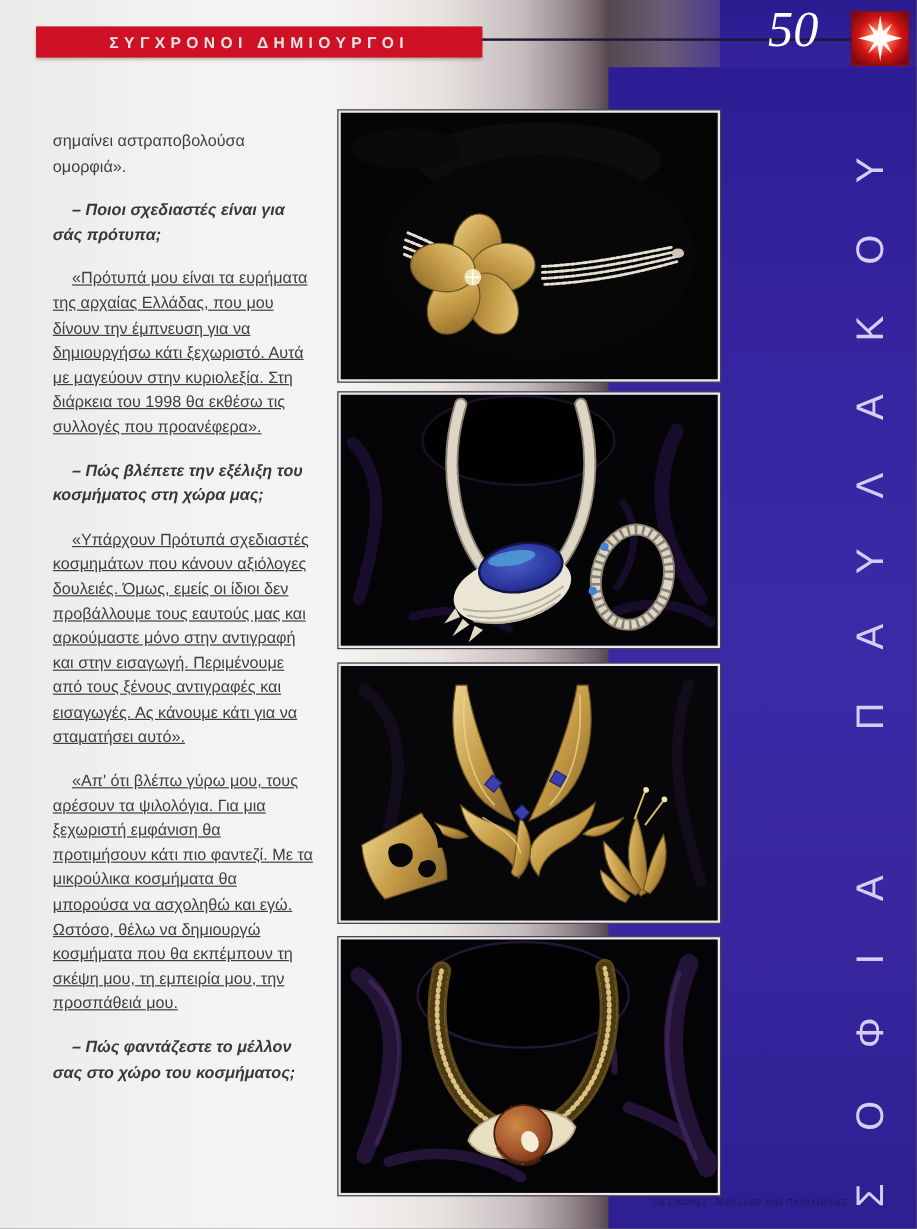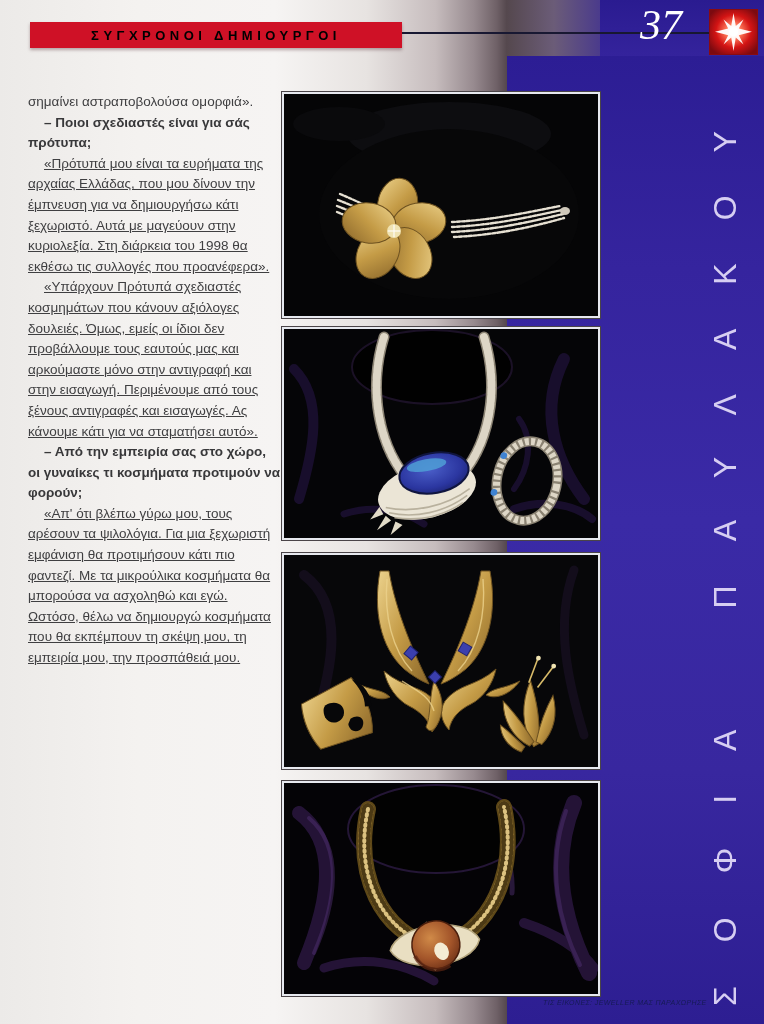--- a/index.html
+++ b/index.html
@@ -14,35 +14,35 @@
   .blue-panel{position:absolute;left:507px;top:55px;width:257px;height:969px;
     background:linear-gradient(180deg,#2c1d94 0%,#35249e 22%,#3a2aa6 48%,#38279f 74%,#2d1e92 100%);}
   .blue-header{position:absolute;left:600px;top:0;width:164px;height:56px;
     background:linear-gradient(180deg,#2a1b90,#34239c);}
   .header-transition{position:absolute;left:507px;top:0;width:94px;height:56px;
     background:linear-gradient(90deg,#55484e,#6b5c78,#4a3a8c);}
   
   .rule-line{position:absolute;left:398px;top:32px;width:314px;height:2px;background:#181832;}
   .title-bar{position:absolute;left:30px;top:22px;width:372px;height:26px;background:#cf1126;
     box-shadow:0 2px 3px rgba(70,25,35,.35);display:flex;align-items:center;justify-content:center;}
-  .title-bar span{color:#000000;font-size:13px;font-weight:700;letter-spacing:4.5px;white-space:nowrap;}
+  .title-bar span{color:#e5e5e5;font-size:13px;font-weight:700;letter-spacing:4.5px;white-space:nowrap;}
   .page-number{position:absolute;left:640px;top:4px;width:60px;color:#fff;
     font-family:"Liberation Serif","DejaVu Serif",serif;font-style:italic;font-size:42px;line-height:1;z-index:3;}
   .red-box{position:absolute;left:709px;top:9px;width:49px;height:46px;z-index:2;}
   
   .vertical-name{
     position:absolute;left:698px;top:1012px;width:932px;height:54px;
     transform:rotate(-90deg);transform-origin:0 0;
     line-height:54px;padding-left:6px;white-space:nowrap;
     color:#d6cef2;font-size:32px;font-weight:400;letter-spacing:44px;word-spacing:26px;}
   
   .article{position:absolute;left:28px;top:92px;width:252px;color:#3f3f41;
     font-size:13.5px;line-height:20.6px;}
-  .article p{margin:0;}
-  .article p.question{font-weight:700;color:#38383a;text-indent:16px;}
+  .article p{margin:16px;}
+  .article p.question{font-weight:700;font-style:italic;color:#38383a;text-indent:16px;}
   .article p.answer{text-indent:16px;text-decoration:underline;}
   .article p.first{text-indent:0;}
   .end-marker{display:inline-block;width:9px;height:9px;background:#cc1122;margin-left:14px;}
   
   .photo{position:absolute;left:282px;width:314px;margin:0;padding:0;
     border:2px solid #e7e9ef;box-shadow:0 0 0 1px #4a4448, inset 0 0 0 1px #222;
     background:#060608;z-index:2;}
   .photo svg{display:block;}
   .photo1{top:92px;height:222px;}
   .photo2{top:327px;height:209px;}
@@ -86,42 +86,43 @@
 
   <div class="blue-panel"></div>
   <div class="header-transition"></div>
   <div class="blue-header"></div>
   <div class="rule-line"></div>
 
   <div class="title-bar">
     <span>ΣΥΓΧΡΟΝΟΙ ΔΗΜΙΟΥΡΓΟΙ</span>
   </div>
 
-  <div class="page-number">37</div>
+  <div class="page-number">50</div>
 
   <div class="red-box">
     <svg viewBox="0 0 49 46" width="49" height="46">
       <rect x="0" y="0" width="49" height="46" fill="#8a0b10"></rect>
       <rect x="1" y="1" width="47" height="44" fill="url(#redGlow)"></rect>
       <path fill="#ffffff" opacity=".95" d="M24.5,4 L26.8,17 L34.5,10.5 L29.8,19.4 L43,22.8 L29.8,26.2 L34.5,35.5 L26.8,28.5 L24.5,42 L22.2,28.5 L14.5,35.5 L19.2,26.2 L6,22.8 L19.2,19.4 L14.5,10.5 L22.2,17 Z"></path>
       <circle cx="24.5" cy="22.8" r="4.6" fill="#ffffff"></circle>
     </svg>
   </div>
 
   <div class="vertical-name">
     <span>ΣΟΦΙΑ ΠΑΥΛΑΚΟΥ</span>
   </div>
 
   <div class="article" id="article">
       <p class="first">σημαίνει αστραποβολούσα ομορφιά».</p>
       <p class="question">– Ποιοι σχεδιαστές είναι για σάς πρότυπα;</p>
       <p class="answer">«Πρότυπά μου είναι τα ευρήματα της αρχαίας Ελλάδας, που μου δίνουν την έμπνευση για να δημιουργήσω κάτι ξεχωριστό. Αυτά με μαγεύουν στην κυριολεξία. Στη διάρκεια του 1998 θα εκθέσω τις συλλογές που προανέφερα».</p>
+      <p class="question">– Πώς βλέπετε την εξέλιξη του κοσμήματος στη χώρα μας;</p>
       <p class="answer">«Υπάρχουν Πρότυπά σχεδιαστές κοσμημάτων που κάνουν αξιόλογες δουλειές. Όμως, εμείς οι ίδιοι δεν προβάλλουμε τους εαυτούς μας και αρκούμαστε μόνο στην αντιγραφή και στην εισαγωγή. Περιμένουμε από τους ξένους αντιγραφές και εισαγωγές. Ας κάνουμε κάτι για να σταματήσει αυτό».</p>
-      <p class="question">– Από την εμπειρία σας στο χώρο, οι γυναίκες τι κοσμήματα προτιμούν να φορούν;</p>
       <p class="answer">«Απ' ότι βλέπω γύρω μου, τους αρέσουν τα ψιλολόγια. Για μια ξεχωριστή εμφάνιση θα προτιμήσουν κάτι πιο φαντεζί. Με τα μικρούλικα κοσμήματα θα μπορούσα να ασχοληθώ και εγώ. Ωστόσο, θέλω να δημιουργώ κοσμήματα που θα εκπέμπουν τη σκέψη μου, τη εμπειρία μου, την προσπάθειά μου.</p>
+      <p class="question">– Πώς φαντάζεστε το μέλλον σας στο χώρο του κοσμήματος;</p>
     </div>
 
   <figure class="photo photo1" aria-label="Χρυσό λουλούδι σε πολύσειρο μαργαριταρένιο κολιέ πάνω σε μαύρο βελούδο">
     <svg viewBox="0 0 314 222" width="314" height="222">
       <rect width="314" height="222" fill="#050506"></rect>
       <ellipse cx="165" cy="40" rx="102" ry="32" fill="#0d0d10"></ellipse>
       <ellipse cx="55" cy="30" rx="46" ry="17" fill="#0a0a0c"></ellipse>
       <ellipse cx="165" cy="120" rx="130" ry="85" fill="#070708"></ellipse>
 
       <g stroke="#e6e0d2" stroke-width="2.4" fill="none" stroke-dasharray="3 1.8" stroke-linecap="round">

